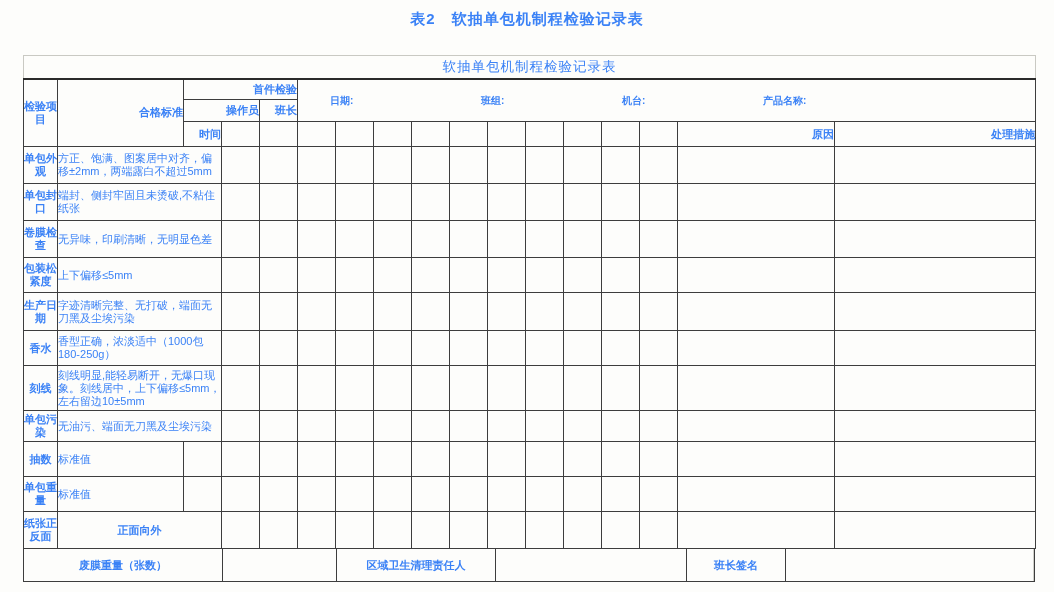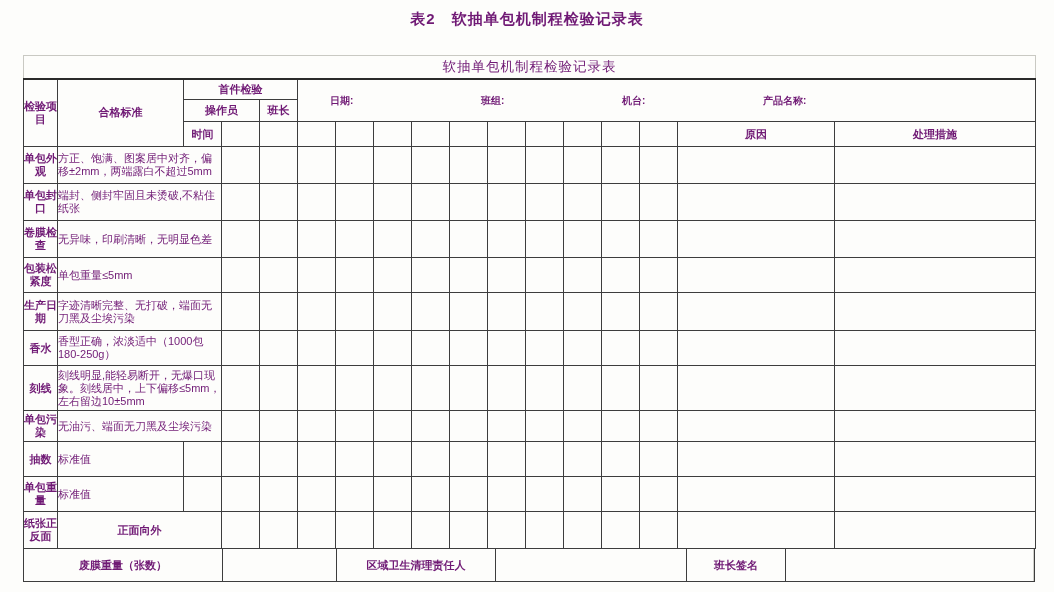--- a/index.html
+++ b/index.html
@@ -1,26 +1,26 @@
 <!DOCTYPE html>
 <html><head>
 <meta charset="utf-8">
 <style>
   html,body{margin:0;padding:0;background:#ffffff;}
   .canvas{position:relative;width:1054px;height:592px;background:#fdfdfb;
-    font-family:"Liberation Sans","DejaVu Sans",sans-serif;color:#701a75;}
+    font-family:"Liberation Sans","DejaVu Sans",sans-serif;color:#3b82f6;}
   .page-title{position:absolute;top:10px;left:0;width:100%;text-align:center;
     font-size:15px;font-weight:bold;letter-spacing:1px;}
   .sheet{position:absolute;left:23px;top:55px;width:1012px;}
   table.main{border-collapse:collapse;table-layout:fixed;width:1012px;}
   table.main td{border:1px solid #3d3d3d;padding:0;overflow:hidden;
     font-size:11px;line-height:13px;vertical-align:middle;}
   tr.title-row td{border:1px solid #c9c9c3;border-bottom:2px solid #2a2a2a;
     text-align:center;font-size:13.5px;font-weight:normal;letter-spacing:1px;}
-  td.head{text-align:center;font-weight:bold;font-size:11.5px;}
+  td.head{text-align:right;font-weight:bold;font-size:11.5px;}
   td.item{ text-align:center;font-weight:bold;font-size:10.5px;line-height:12px;padding:1px 0;}
   td.std{text-align:left;padding:2px 3px;font-size:10.8px;line-height:13px;}
   td.std.center{text-align:center;font-weight:bold;}
   td.light-r{border-right-color:#cfcfc9;}
   .info-wrap{position:relative;height:100%;width:100%;}
   .info-wrap span{position:absolute;top:50%;transform:translateY(-50%);
     font-weight:bold;font-size:10px;white-space:nowrap;}
   .footer{display:flex;width:1010px;height:32px;border:1px solid #3d3d3d;border-top:none;}
   .footer .fcell{border-right:1px solid #3d3d3d;height:100%;display:flex;
     align-items:center;justify-content:center;font-size:11px;font-weight:bold;}
@@ -142,21 +142,21 @@
             <td></td>
             <td></td>
             <td></td>
             <td></td>
             <td></td>
             <td></td>
             <td class="light-r"></td>
           </tr>
           <tr style="height: 35px;">
             <td class="item">包装松紧度</td>
-            <td class="std" colspan="2">单包重量≤5mm</td>
+            <td class="std" colspan="2">上下偏移≤5mm</td>
             <td></td>
             <td></td>
             <td></td>
             <td></td>
             <td></td>
             <td></td>
             <td></td>
             <td></td>
             <td></td>
             <td></td>

